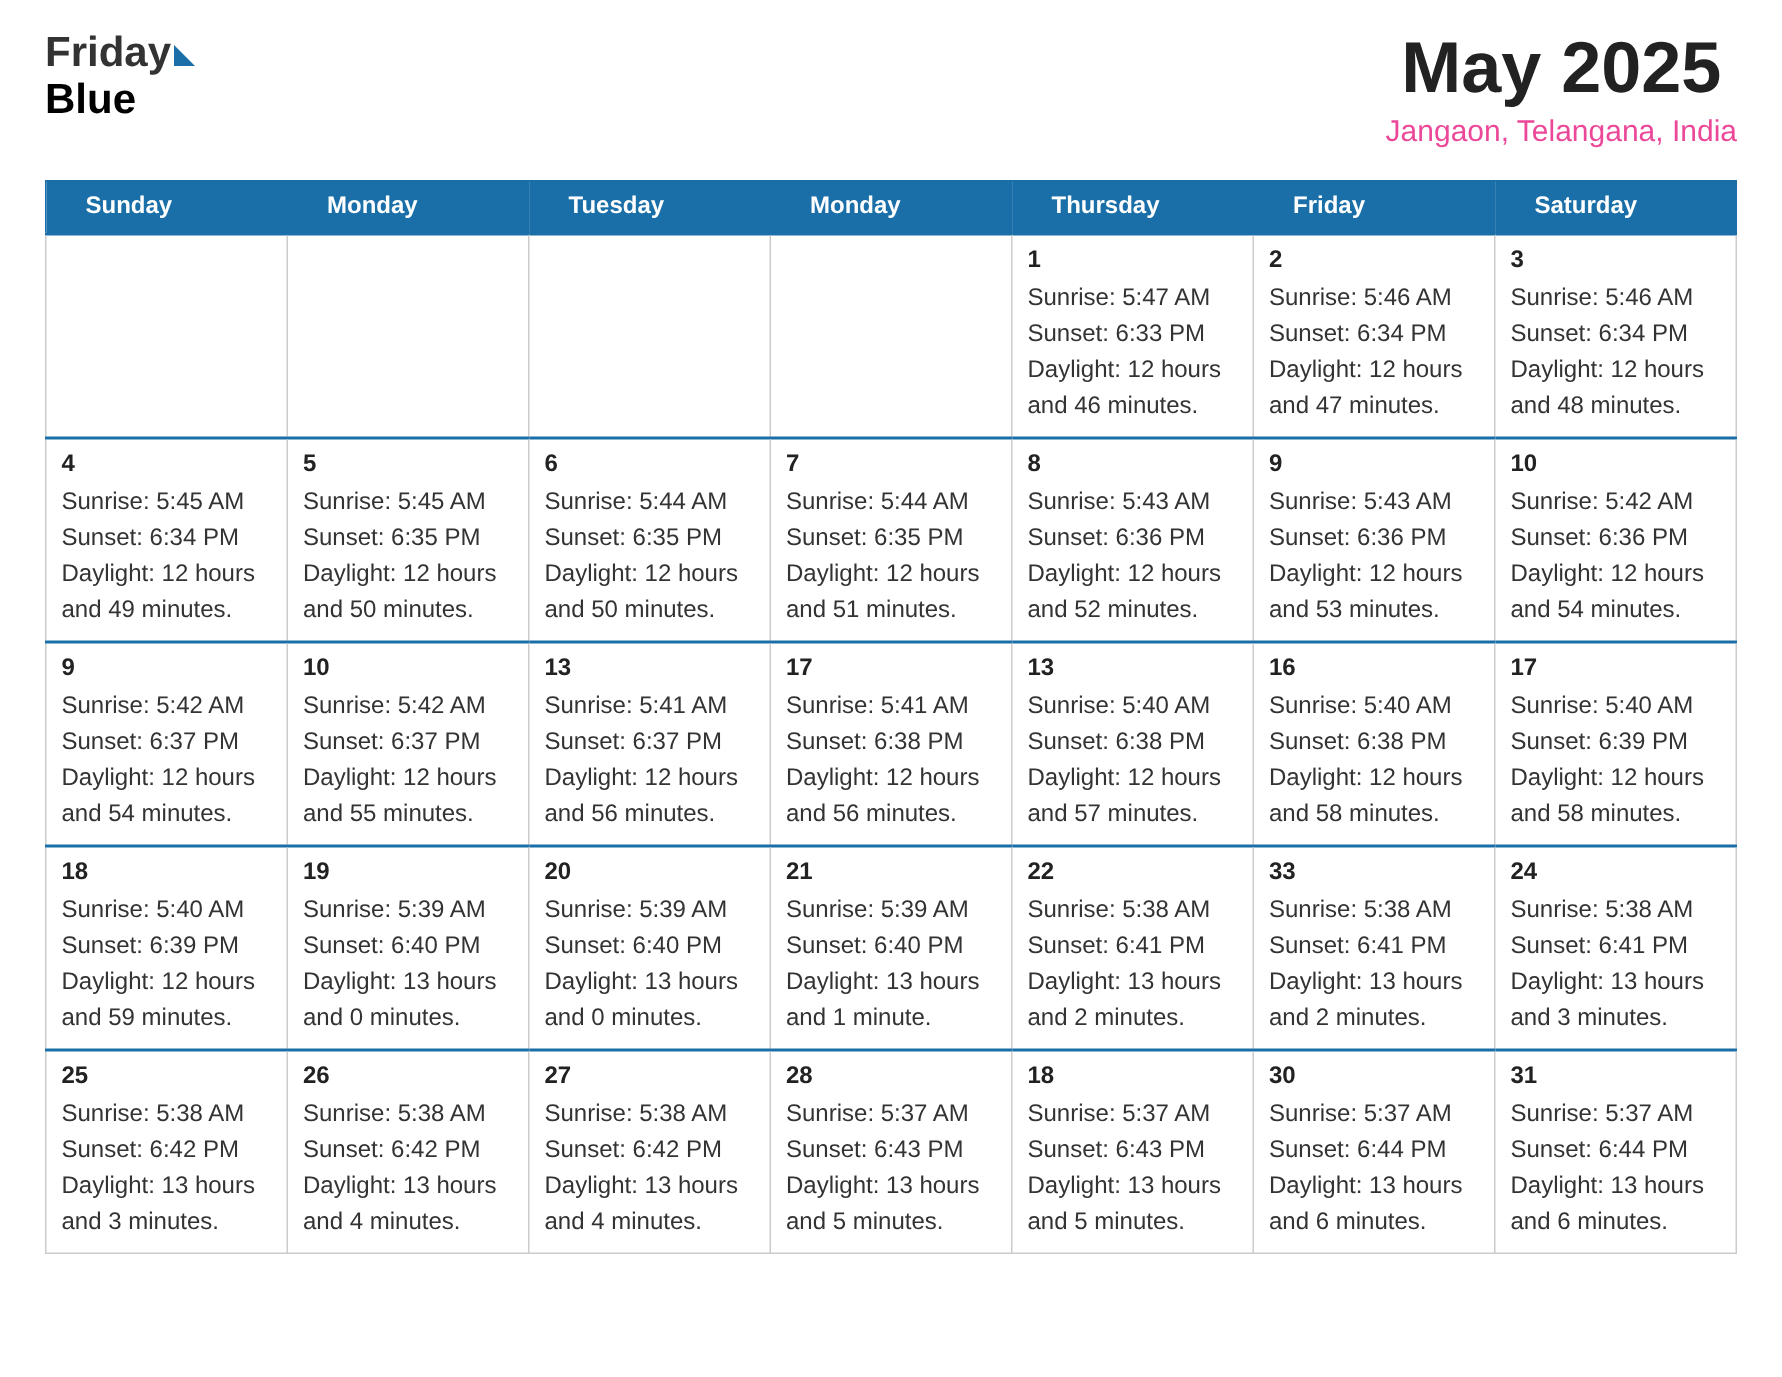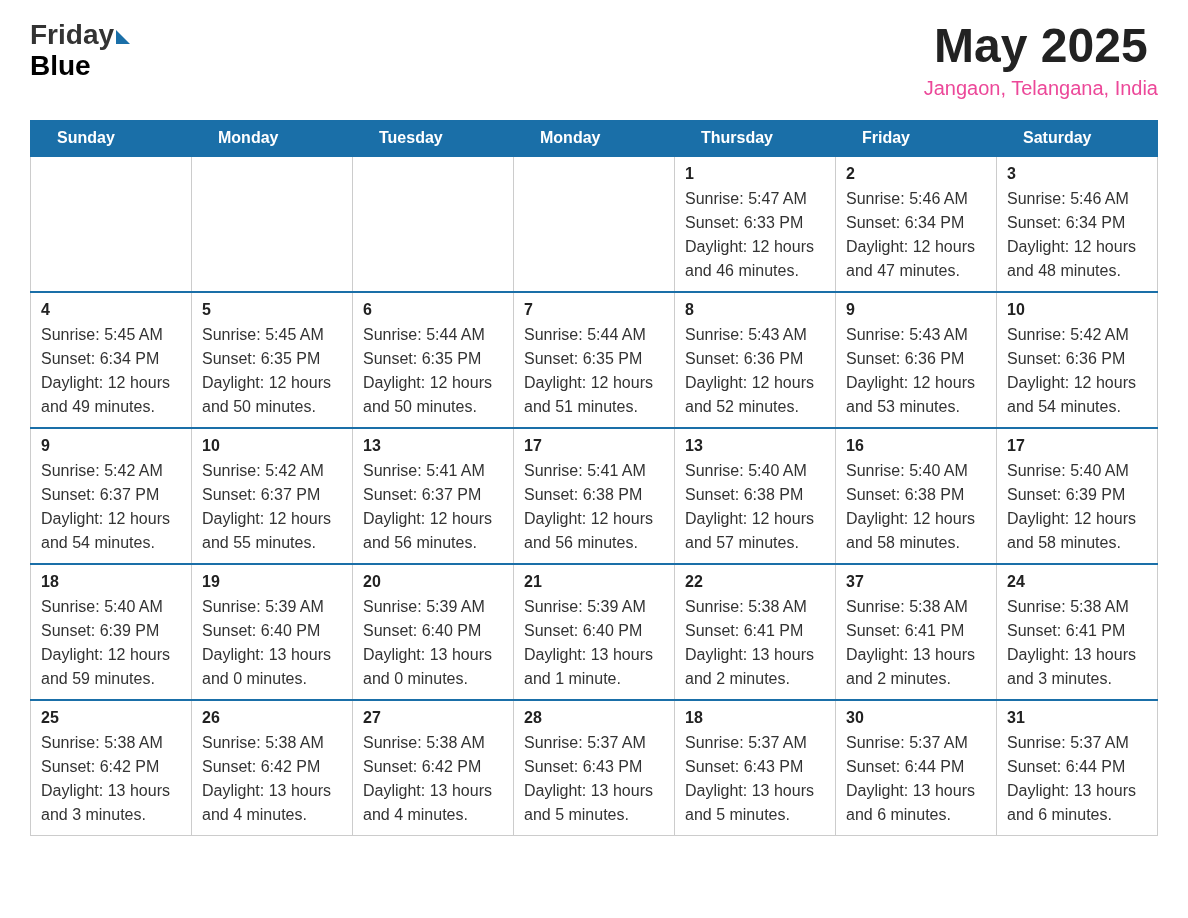--- a/index.html
+++ b/index.html
@@ -218,21 +218,21 @@
         </td>
         <td>
           <span class="day-num">21</span>
           <div class="day-info">Sunrise: 5:39 AM<br>Sunset: 6:40 PM<br>Daylight: 13 hours and 1 minute.</div>
         </td>
         <td>
           <span class="day-num">22</span>
           <div class="day-info">Sunrise: 5:38 AM<br>Sunset: 6:41 PM<br>Daylight: 13 hours and 2 minutes.</div>
         </td>
         <td>
-          <span class="day-num">37</span>
+          <span class="day-num">33</span>
           <div class="day-info">Sunrise: 5:38 AM<br>Sunset: 6:41 PM<br>Daylight: 13 hours and 2 minutes.</div>
         </td>
         <td>
           <span class="day-num">24</span>
           <div class="day-info">Sunrise: 5:38 AM<br>Sunset: 6:41 PM<br>Daylight: 13 hours and 3 minutes.</div>
         </td>
       </tr>
       <tr class="week-row">
         <td>
           <span class="day-num">25</span>

